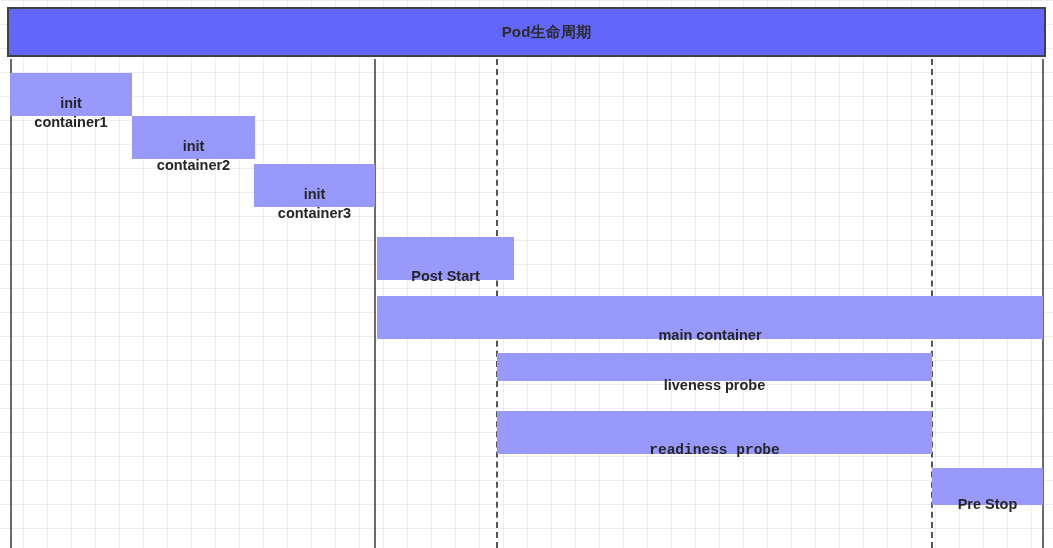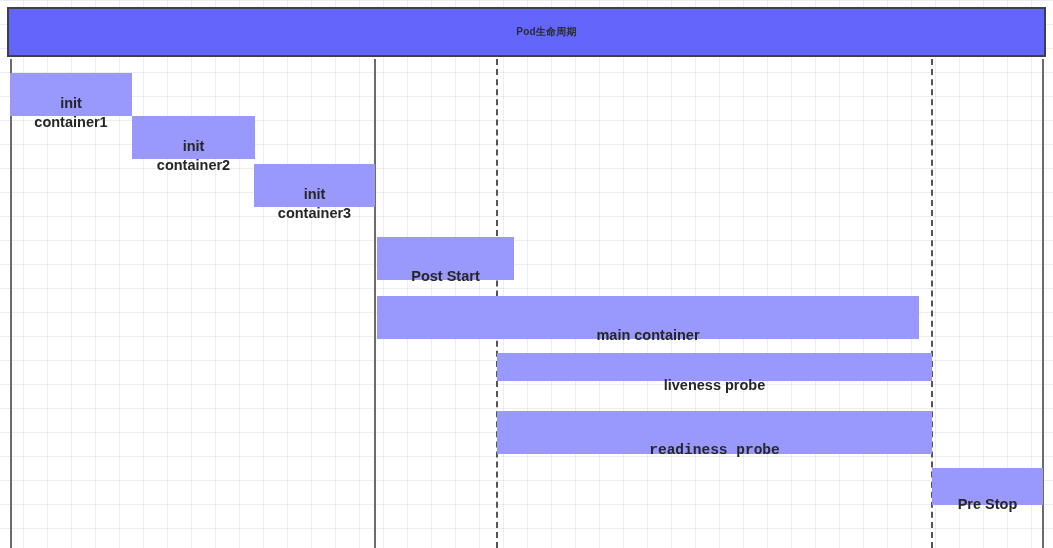--- a/index.html
+++ b/index.html
@@ -27,21 +27,21 @@
     width:1039px; height:50px;
     background:#6366FA;
     border:2px solid #3f3f46;
     box-sizing:border-box;
     display:flex;
     align-items:center;
     justify-content:center;
   }
   .title-text{
     color:#2b2b2b;
-    font-size:10px;
+    font-size:15px;
     font-weight:bold;
     letter-spacing:0.2px;
     padding-left:40px;
   }
 
   
   .vline-solid{
     position:absolute;
     width:2px;
     background:#6b6b6b;
@@ -99,21 +99,21 @@
 
   <div class="bar" style="left:254px; top:164px; width:121px; height:43px;">
     <span class="bar-label">init
 container3</span>
   </div>
 
   <div class="bar" style="left:377px; top:237px; width:137px; height:43px;">
     <span class="bar-label">Post Start</span>
   </div>
 
-  <div class="bar" style="left:377px; top:296px; width:542px; height:43px;justify-content:center;">
+  <div class="bar" style="left:377px; top:296px; width:666px; height:43px;justify-content:center;">
     <span class="bar-label">main container</span>
   </div>
 
   <div class="bar" style="left:497px; top:353px; width:435px; height:28px;">
     <span class="bar-label">liveness probe</span>
   </div>
 
   <div class="bar" style="left:497px; top:411px; width:435px; height:43px;font-family:Liberation Mono, monospace;">
     <span class="bar-label">readiness probe</span>
   </div>

